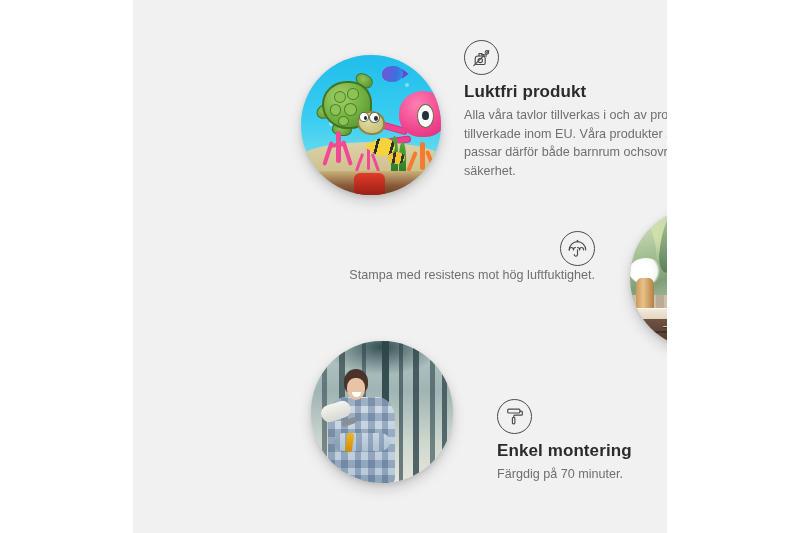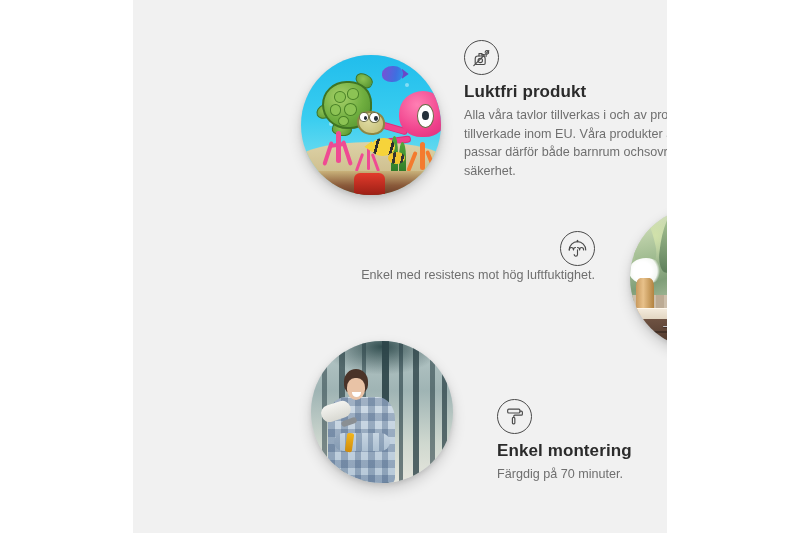--- a/index.html
+++ b/index.html
@@ -412,21 +412,21 @@
         <div class="icon-circle">
           <svg width="21" height="21" viewBox="0 0 24 24" fill="none" stroke="#4a4a4a" stroke-width="1.3" stroke-linecap="round" stroke-linejoin="round">
             <path d="M2.6 13.6c0-5.2 4.2-9.4 9.4-9.4s9.4 4.2 9.4 9.4"></path>
             <path d="M2.6 13.6c0-1.5 1.1-2.7 2.4-2.7s2.4 1.2 2.4 2.7c0-1.5 1.1-2.7 2.3-2.7"></path>
             <path d="M12 10.9c1.3 0 2.4 1.2 2.4 2.7 0-1.5 1.1-2.7 2.3-2.7s2.3 1.2 2.3 2.7"></path>
             <line x1="12" y1="4.2" x2="12" y2="2.6"></line>
             <path d="M12 13.6v5.3a1.9 1.9 0 0 1-3.8 0"></path>
           </svg>
         </div>
       </div>
-      <p class="f-body">Enkel med resistens mot hög luftfuktighet.</p>
+      <p class="f-body">Stampa med resistens mot hög luftfuktighet.</p>
     </div>
 
     <div class="feature feature-mount">
       <div class="icon-row">
         <div class="icon-circle">
           <svg width="21" height="21" viewBox="0 0 24 24" fill="none" stroke="#4a4a4a" stroke-width="1.3" stroke-linecap="round" stroke-linejoin="round">
             <rect x="4.2" y="3.6" width="14" height="4.4" rx="1.2"></rect>
             <path d="M18.2 5.8h1.6a1.2 1.2 0 0 1 1.2 1.2v2.3a1.2 1.2 0 0 1-1.2 1.2h-7.5a1.1 1.1 0 0 0-1.1 1.1v1.2"></path>
             <rect x="9.6" y="13.2" width="2.8" height="7.2" rx="1"></rect>
           </svg>

